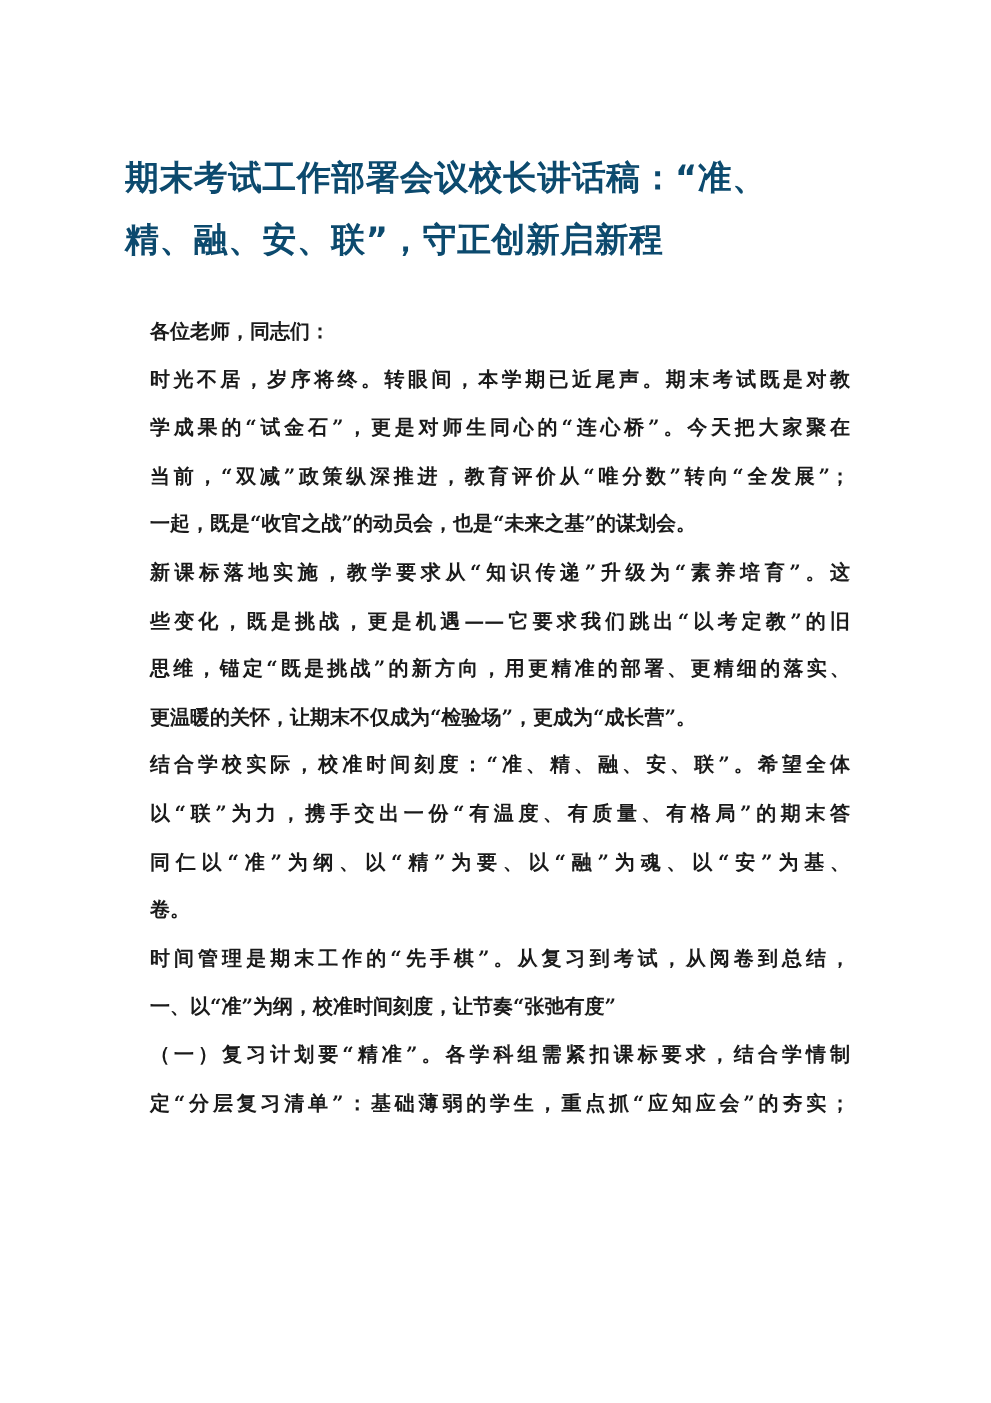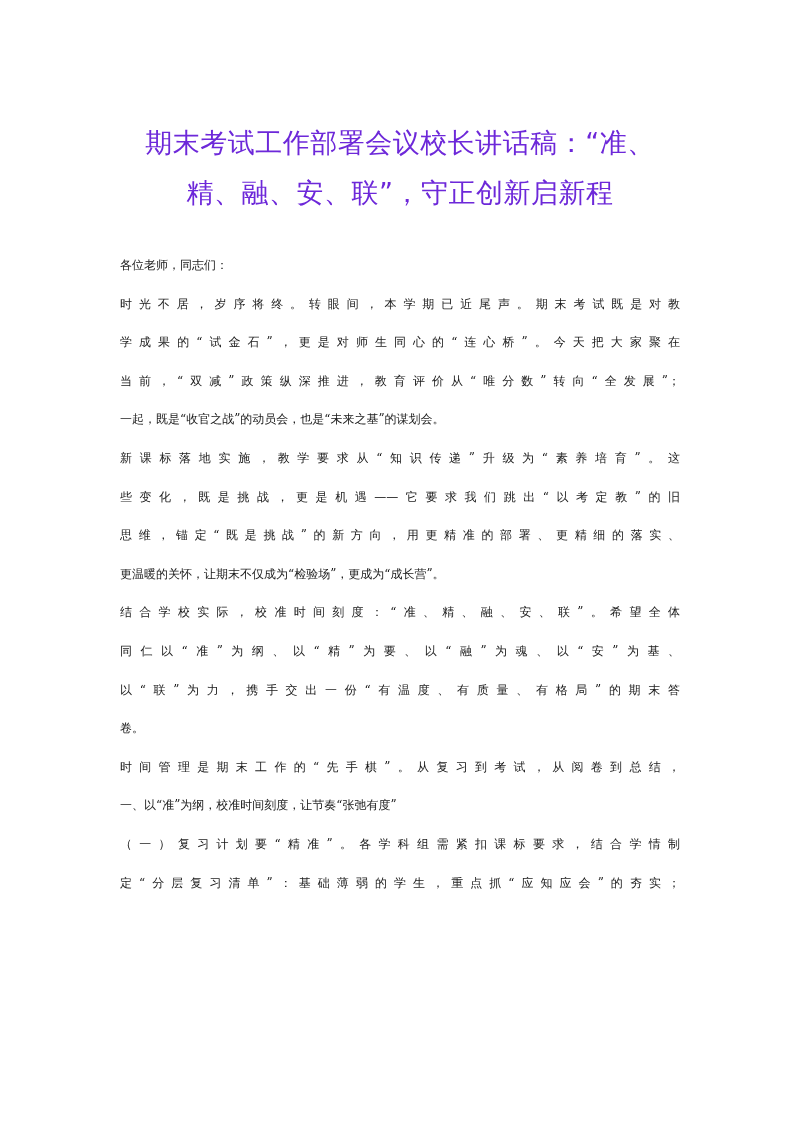--- a/index.html
+++ b/index.html
@@ -18,38 +18,39 @@
       position: absolute;
       left: 0; top: 0;
       width: 793px;
       height: 1122px;
       background: #ffffff;
     }
     .title {
       position: absolute;
       left: 100px;
       width: 600px;
-      text-align: center;
+      text-align: left;
       font-family: "DejaVu Sans", sans-serif;
-      font-weight: normal;
+      font-weight: bold;
       font-size: 27px;
       line-height: 50px;
       letter-spacing: 0.5px;
-      color: #6d28d9;
+      color: #0c4a6e;
       top: 118px;
     }
     .body-text {
       position: absolute;
       left: 120px;
       top: 246px;
       width: 560px;
       font-family: "DejaVu Serif", serif;
-      font-size: 12px;
+      font-size: 16px;
       line-height: 38.6px;
       color: #1a1a1a;
+      font-weight: bold;
     }
     .line {
       display: block;
       white-space: nowrap;
       height: 38.6px;
     }
     .line.justify {
       text-align: justify;
       text-align-last: justify;
     }
@@ -70,21 +71,21 @@
       <span class="line">各位老师，同志们：</span>
       <span class="line justify">时光不居，岁序将终。转眼间，本学期已近尾声。期末考试既是对教</span>
       <span class="line justify">学成果的“试金石”，更是对师生同心的“连心桥”。今天把大家聚在</span>
       <span class="line justify">当前，“双减”政策纵深推进，教育评价从“唯分数”转向“全发展”；</span>
       <span class="line">一起，既是“收官之战”的动员会，也是“未来之基”的谋划会。</span>
       <span class="line justify">新课标落地实施，教学要求从“知识传递”升级为“素养培育”。这</span>
       <span class="line justify">些变化，既是挑战，更是机遇——它要求我们跳出“以考定教”的旧</span>
       <span class="line justify">思维，锚定“既是挑战”的新方向，用更精准的部署、更精细的落实、</span>
       <span class="line">更温暖的关怀，让期末不仅成为“检验场”，更成为“成长营”。</span>
       <span class="line justify">结合学校实际，校准时间刻度：“准、精、融、安、联”。希望全体</span>
+      <span class="line justify">以“联”为力，携手交出一份“有温度、有质量、有格局”的期末答</span>
       <span class="line justify">同仁以“准”为纲、以“精”为要、以“融”为魂、以“安”为基、</span>
-      <span class="line justify">以“联”为力，携手交出一份“有温度、有质量、有格局”的期末答</span>
       <span class="line">卷。</span>
       <span class="line justify">时间管理是期末工作的“先手棋”。从复习到考试，从阅卷到总结，</span>
       <span class="line">一、以“准”为纲，校准时间刻度，让节奏“张弛有度”</span>
       <span class="line justify">（一）复习计划要“精准”。各学科组需紧扣课标要求，结合学情制</span>
       <span class="line justify">定“分层复习清单”：基础薄弱的学生，重点抓“应知应会”的夯实；</span>
     </div>
 </div>
 
 </body></html>

